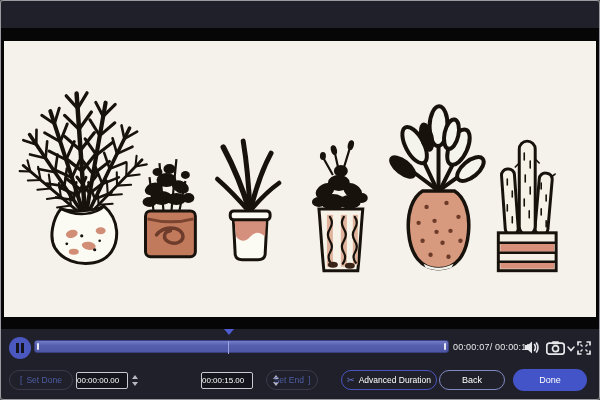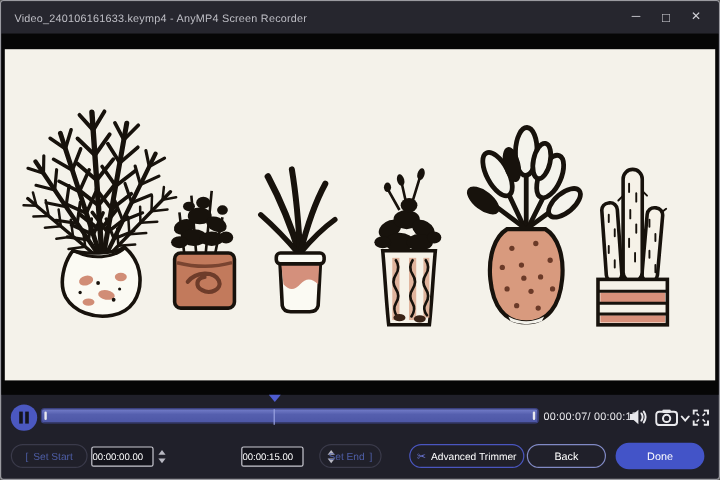--- a/index.html
+++ b/index.html
@@ -66,26 +66,20 @@
   .pill-adv .scissors { color:#6d79da; font-size:9px; }
   .pill-back { left:438px; width:66px; border:1px solid #8089c4; color:#fff; font-size:9px; }
   .pill-done { left:512px; top:368px; width:74px; height:22px; border-radius:11px;
                background:#4354c8; color:#fff; font-size:9px; border:none; }
 </style>
 </head>
 <body>
 
 <div class="window">
 
-  <div class="abs titlebar">
-    <div class="abs title-text">Video_240106161633.keymp4 - AnyMP4 Screen Recorder</div>
-    <div class="abs win-btn btn-min">─</div>
-    <div class="abs win-btn btn-max">□</div>
-    <div class="abs win-btn btn-close">✕</div>
-  </div>
 
   <div class="abs video-area">
     <div class="abs video-canvas">
       <svg viewBox="0 0 594 276" preserveAspectRatio="xMidYMid meet">
         <defs>
           <g id="frond" stroke="#17120c" stroke-linecap="round" fill="none">
             <path d="M0,0 L0,-78" stroke-width="3"></path>
             <path d="M0,-12 L-11,-22 M0,-12 L10,-23 M0,-26 L-11,-36 M0,-26 L10,-37
                      M0,-40 L-10,-50 M0,-40 L10,-51 M0,-54 L-9,-64 M0,-54 L9,-65
                      M0,-68 L-7,-77 M0,-68 L7,-78" stroke-width="2.2"></path>
@@ -266,21 +260,21 @@
     <svg width="14" height="14" viewBox="0 0 14 14">
       <g stroke="#e8e8ec" stroke-width="1.7" fill="none">
         <path d="M1,4.5 V1 H4.5 M9.5,1 H13 V4.5 M13,9.5 V13 H9.5 M4.5,13 H1 V9.5"></path>
         <path d="M3.5,3.5 L5.5,5.5 M10.5,3.5 L8.5,5.5 M10.5,10.5 L8.5,8.5 M3.5,10.5 L5.5,8.5" stroke-width="1.3"></path>
       </g>
     </svg>
   </div>
 
   <div class="pill set-pill pill-set-start">
     <span>[</span>
-    <span>Set Start</span>
+    <span>Set Done</span>
   </div>
 
   <input class="valbox box-start" readonly="" value="00:00:00.00" style="">
   <div class="stepper step-1">
     <span class="up"></span>
     <span class="dn"></span>
   </div>
 
 
   <input class="valbox box-end" readonly="" value="00:00:15.00" style="">
@@ -289,19 +283,19 @@
     <span class="dn"></span>
   </div>
 
   <div class="pill set-pill pill-set-end">
     <span>Set End</span>
     <span>]</span>
   </div>
 
   <div class="pill pill-adv">
     <span class="scissors">✂</span>
-    <span>Advanced Trimmer</span>
+    <span>Advanced Duration</span>
   </div>
 
   <div class="pill pill-back">Back</div>
   <div class="pill pill-done">Done</div>
 
 </div>
 
 </body></html>

